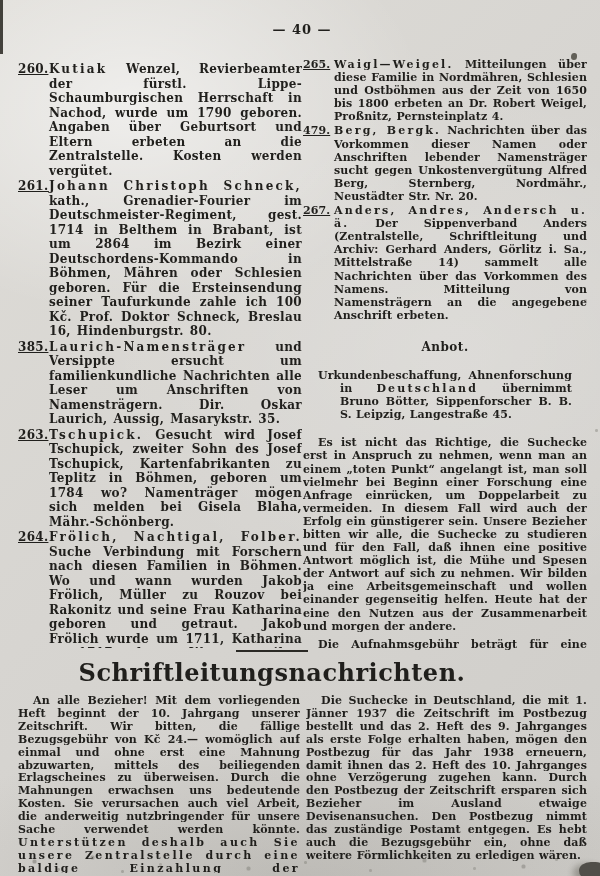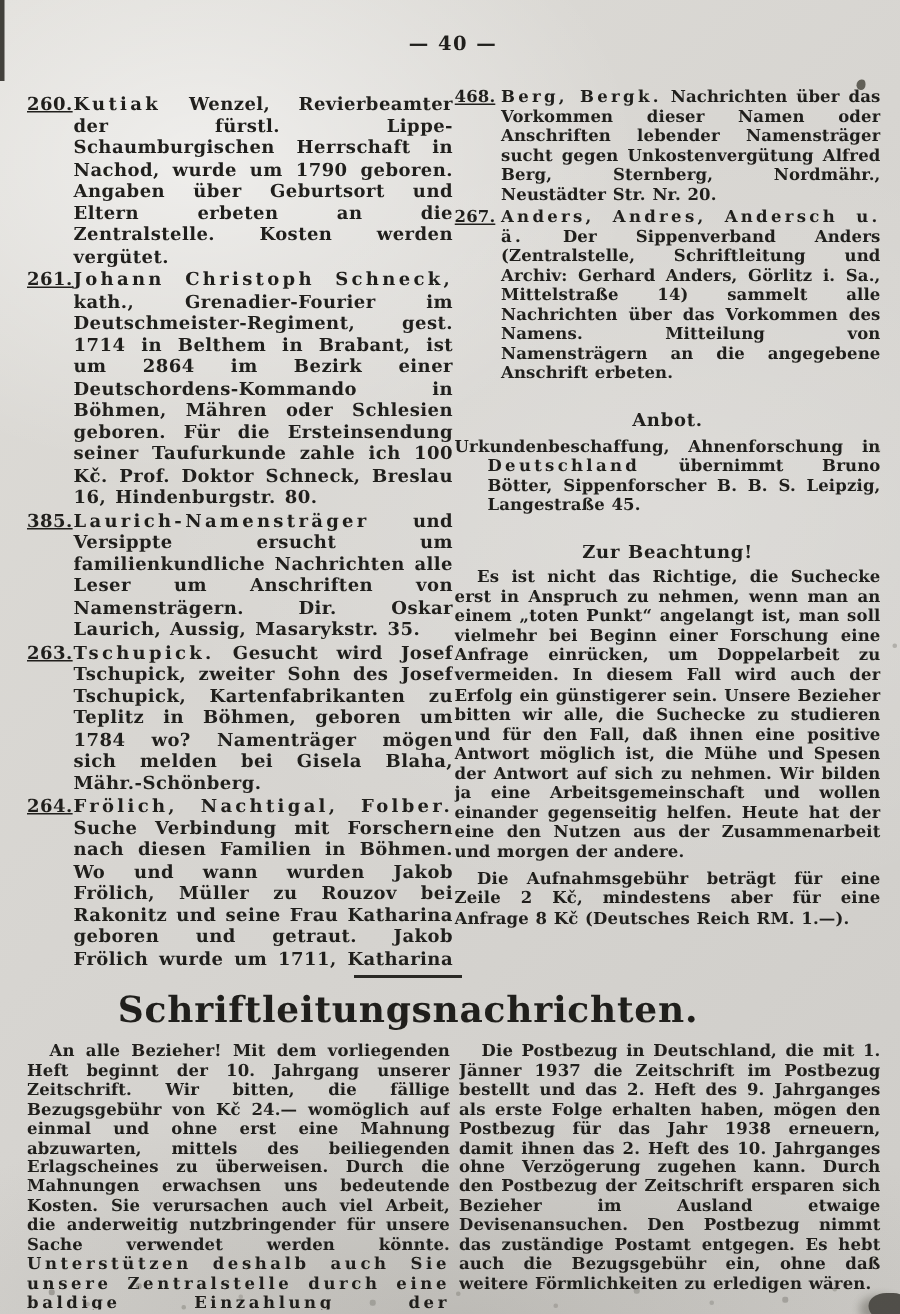--- a/index.html
+++ b/index.html
@@ -30,21 +30,21 @@
   .colR{
     position:absolute;left:303px;top:58px;width:284px;height:592px;overflow:hidden;
     font-size:11px;font-weight:bold;line-height:13.1px;
     letter-spacing:0.1px;word-spacing:0.5px;text-align:justify;
   }
   .entry{position:relative;padding-left:31px;margin:0 0 1px 0;}
   .entry .num{position:absolute;left:0;top:0;text-decoration:underline;}
   .sp{letter-spacing:2.2px;}
   .bd{font-weight:bold;}
   .subhead{text-align:center;font-size:12px;font-weight:bold;margin:19px 0 3px 0;letter-spacing:0.5px;}
-  .hang{margin:0;padding-left:22px;text-indent:-22px;}
+  .hang{margin:15px;padding-left:22px;text-indent:-22px;}
   .ind{margin:0;text-indent:15px;}
   .ind + .ind{margin-top:5px;}
   
   .rule{
     position:absolute;top:650px;left:236px;width:72px;height:2px;background:#2a2925;
   }
   .section-title{
     position:absolute;top:658px;left:0;width:544px;text-align:center;
     font-size:24px;font-weight:bold;letter-spacing:0.5px;
   }
@@ -114,58 +114,63 @@
     <p class="entry">
       <span class="num">264.</span>
       <span class="sp">Frölich, Nachtigal, Folber.</span>
       <span class="bd"></span>
       <span>Suche Verbindung mit Forschern nach diesen Familien in Böhmen. Wo und wann wurden Jakob Frölich, Müller zu Rouzov bei Rakonitz und seine Frau Katharina geboren und getraut. Jakob Frölich wurde um 1711, Katharina um 1717 geboren. Wer waren ihre Eltern? Ferner gesucht die Namen und Lebensdaten der Eltern des Wenzel Nachtigal, geb. 1. Oktober 1732 in Petrovice bei Rakonitz und seiner Frau Anna, geb. Folber, geb. am 23. Juli 1736 in Petrovice bei Rakonitz. Wer hat Gelegenheit in den Matriken des Dekanats in Rakonitz nachzuschlagen? Antwort erbeten an Fritz Frölich, Wien, III., Salmgasse 1/10.</span>
     </p>
   </div>
 
   <div class="colR">
     <p class="entry">
-      <span class="num">468.</span>
+      <span class="num">265.</span>
+      <span class="sp">Waigl—Weigel.</span>
+      <span class="bd"></span>
+      <span>Mitteilungen über diese Familie in Nordmähren, Schlesien und Ostböhmen aus der Zeit von 1650 bis 1800 erbeten an Dr. Robert Weigel, Proßnitz, Pernsteinplatz 4.</span>
+    </p>
+    <p class="entry">
+      <span class="num">479.</span>
       <span class="sp">Berg, Bergk.</span>
       <span class="bd"></span>
       <span>Nachrichten über das Vorkommen dieser Namen oder Anschriften lebender Namensträger sucht gegen Unkostenvergütung Alfred Berg, Sternberg, Nordmähr., Neustädter Str. Nr. 20.</span>
     </p>
     <p class="entry">
       <span class="num">267.</span>
       <span class="sp">Anders, Andres, Andersch u. ä.</span>
       <span class="bd"></span>
       <span>Der Sippenverband Anders (Zentralstelle, Schriftleitung und Archiv: Gerhard Anders, Görlitz i. Sa., Mittelstraße 14) sammelt alle Nachrichten über das Vorkommen des Namens. Mitteilung von Namensträgern an die angegebene Anschrift erbeten.</span>
     </p>
 
     <p class="subhead">Anbot.</p>
     <p class="hang">
       <span>Urkundenbeschaffung, Ahnenforschung in</span>
       <span class="sp">Deutschland</span>
       <span>übernimmt Bruno Bötter, Sippenforscher B. B. S. Leipzig, Langestraße 45.</span>
     </p>
 
-    <p class="subhead">Zur Beachtung!</p>
     <p class="ind">Es ist nicht das Richtige, die Suchecke erst in Anspruch zu nehmen, wenn man an einem „toten Punkt“ angelangt ist, man soll vielmehr bei Beginn einer Forschung eine Anfrage einrücken, um Doppelarbeit zu vermeiden. In diesem Fall wird auch der Erfolg ein günstigerer sein. Unsere Bezieher bitten wir alle, die Suchecke zu studieren und für den Fall, daß ihnen eine positive Antwort möglich ist, die Mühe und Spesen der Antwort auf sich zu nehmen. Wir bilden ja eine Arbeitsgemeinschaft und wollen einander gegenseitig helfen. Heute hat der eine den Nutzen aus der Zusammenarbeit und morgen der andere.</p>
     <p class="ind">Die Aufnahmsgebühr beträgt für eine Zeile 2 Kč, mindestens aber für eine Anfrage 8 Kč (Deutsches Reich RM. 1.—).</p>
   </div>
 
   <div class="rule"></div>
   <div class="section-title">Schriftleitungsnachrichten.</div>
 
   <div class="botL">
     <p>
       <span class="bd">An alle Bezieher!</span>
       <span>Mit dem vorliegenden Heft beginnt der 10. Jahrgang unserer Zeitschrift. Wir bitten, die fällige Bezugsgebühr von Kč 24.— womöglich auf einmal und ohne erst eine Mahnung abzuwarten, mittels des beiliegenden Erlagscheines zu überweisen. Durch die Mahnungen erwachsen uns bedeutende Kosten. Sie verursachen auch viel Arbeit, die anderweitig nutzbringender für unsere Sache verwendet werden könnte.</span>
       <span class="sp-tail">Unterstützen deshalb auch Sie unsere Zentralstelle durch eine baldige Einzahlung der Bezugsgebühr!</span>
     </p>
   </div>
 
   <div class="botR">
     <p>
-      <span class="bd">Die Postbezug in Deutschland,</span>
+      <span class="bd">Die Suchecke in Deutschland,</span>
       <span>die mit 1. Jänner 1937 die Zeitschrift im Postbezug bestellt und das 2. Heft des 9. Jahrganges als erste Folge erhalten haben, mögen den Postbezug für das Jahr 1938 erneuern, damit ihnen das 2. Heft des 10. Jahrganges ohne Verzögerung zugehen kann. Durch den Postbezug der Zeitschrift ersparen sich Bezieher im Ausland etwaige Devisenansuchen. Den Postbezug nimmt das zuständige Postamt entgegen. Es hebt auch die Bezugsgebühr ein, ohne daß weitere Förmlichkeiten zu erledigen wären.</span>
     </p>
   </div>
 
   <div class="edge-left"></div>
   <div class="ink-speck"></div>
   <div class="smudge-br"></div>
   <div class="speckles"></div>
 </div>
 

